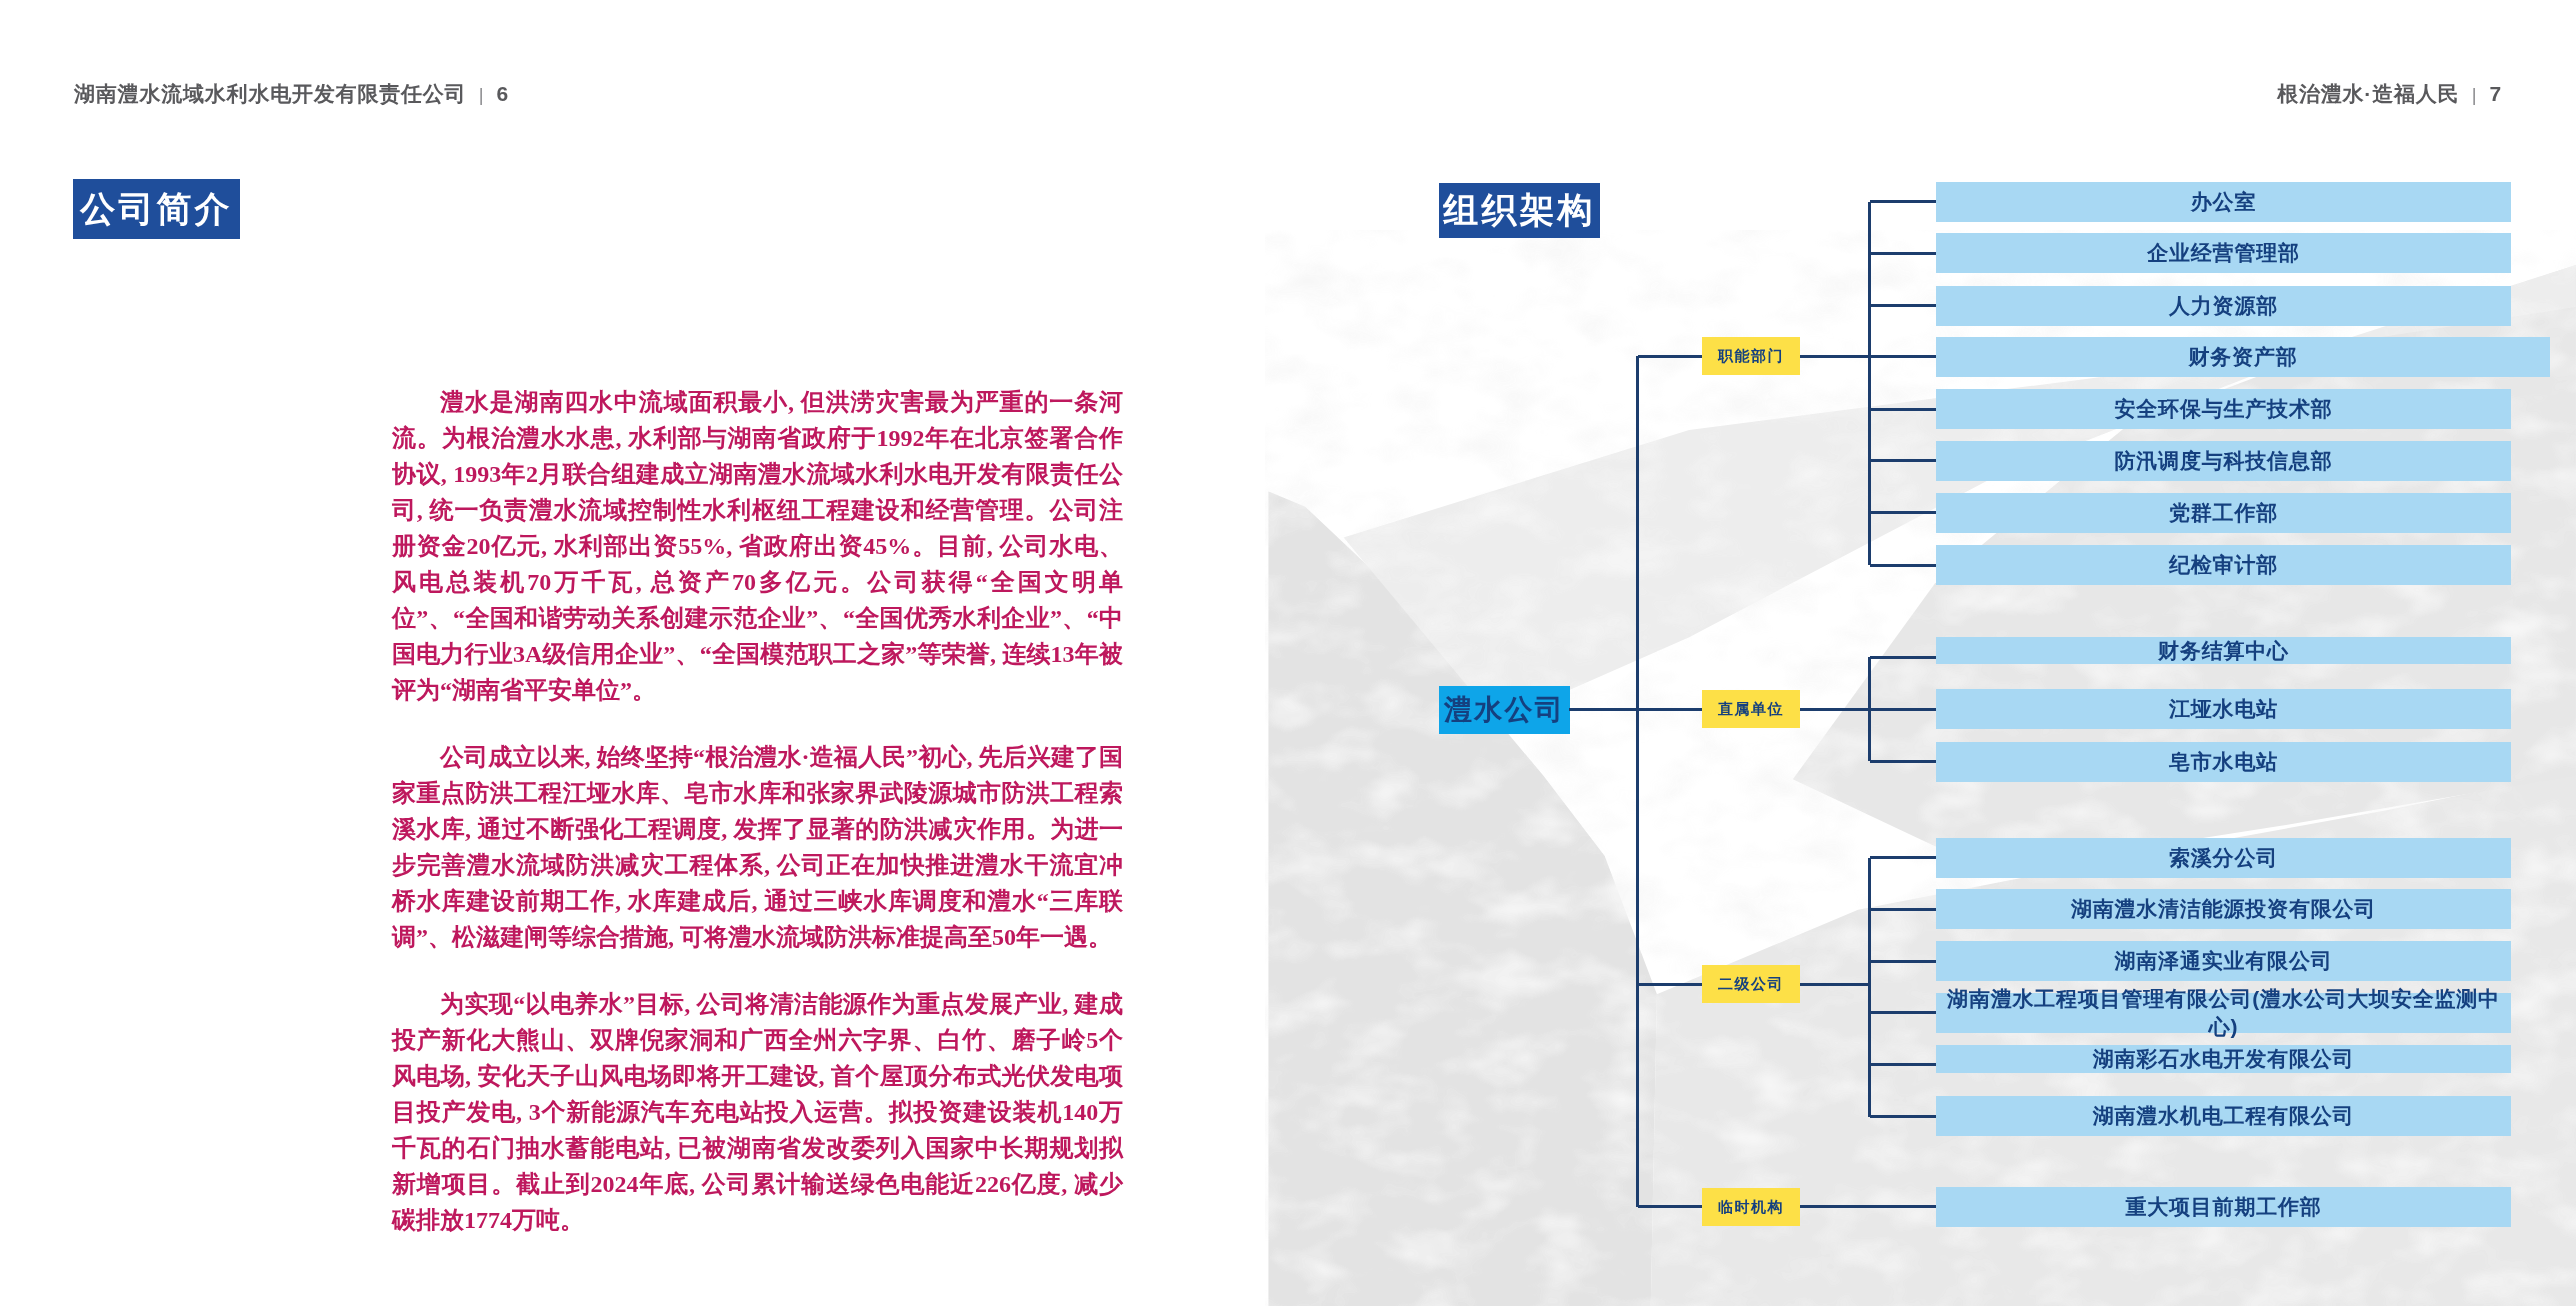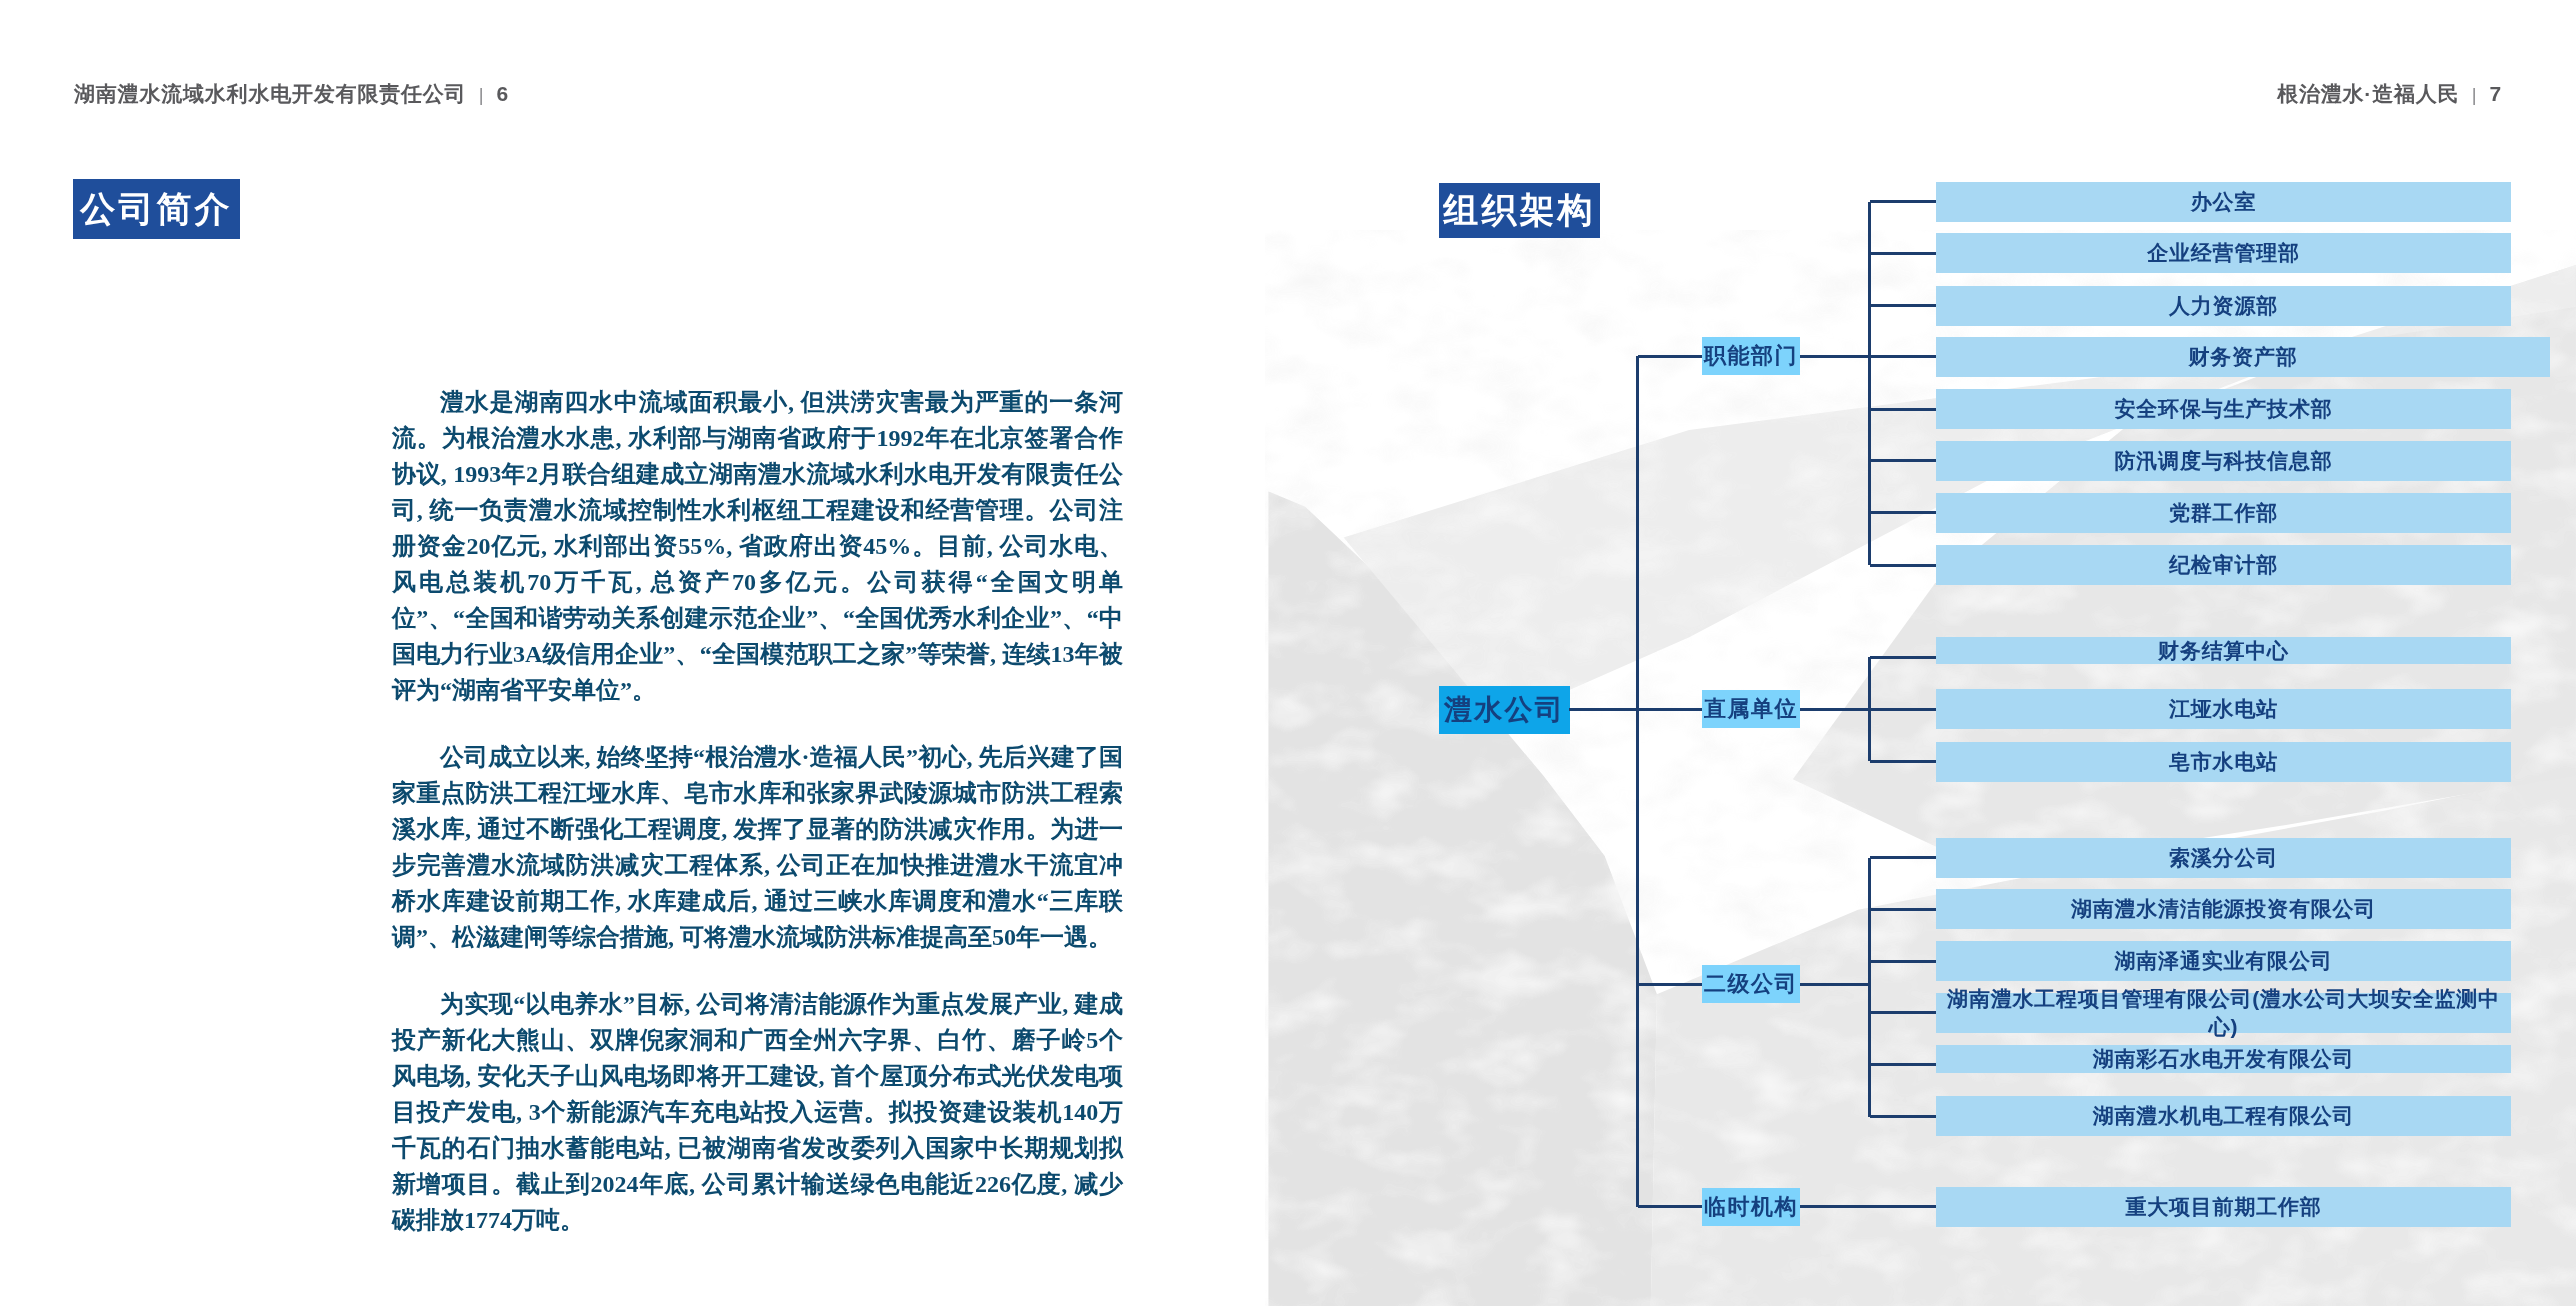--- a/index.html
+++ b/index.html
@@ -19,29 +19,29 @@
   
   .section-title{position:absolute;background:#1f4e9b;color:#ffffff;display:flex;
     align-items:center;justify-content:center;font-size:35px;font-weight:bold;
     letter-spacing:3.1px;z-index:2;}
   #title-left{left:73px;top:179px;width:167px;height:60px;}
   #title-right{left:1439px;top:183px;width:161px;height:55px;}
 
   
   #profile-text{position:absolute;left:392px;top:384px;width:731px;z-index:2;
     font-family:"Liberation Serif","DejaVu Serif",serif;
-    font-size:24px;line-height:36px;color:#0c4a6e;font-weight:600;text-align:justify;}
+    font-size:24px;line-height:36px;color:#be185d;font-weight:600;text-align:justify;}
   #profile-text p{margin:0 0 31px 0;text-indent:2em;}
 
   
   #org-chart{position:absolute;left:0;top:0;width:2576px;height:1306px;z-index:1;}
   .oc-node{position:absolute;display:flex;align-items:center;justify-content:center;
     font-weight:bold;color:#15407f;text-align:center;}
   .oc-child{background:#a8d8f3;font-size:21px;letter-spacing:0.8px;}
-  .oc-label{background:#7dd3fc;font-size:22px;letter-spacing:1.5px;}
+  .oc-label{background:#fde047;font-size:15px;letter-spacing:1.5px;}
   .oc-root{background:#0ea5e9;font-size:28px;letter-spacing:2.3px;}
   .oc-line{position:absolute;background:#1c3d6d;}
 </style>
 </head>
 <body>
 
 <div id="canvas">
 
   <svg id="bg-photo" width="2576" height="1306" viewBox="0 0 3355 1701" aria-hidden="true">
     <defs>

